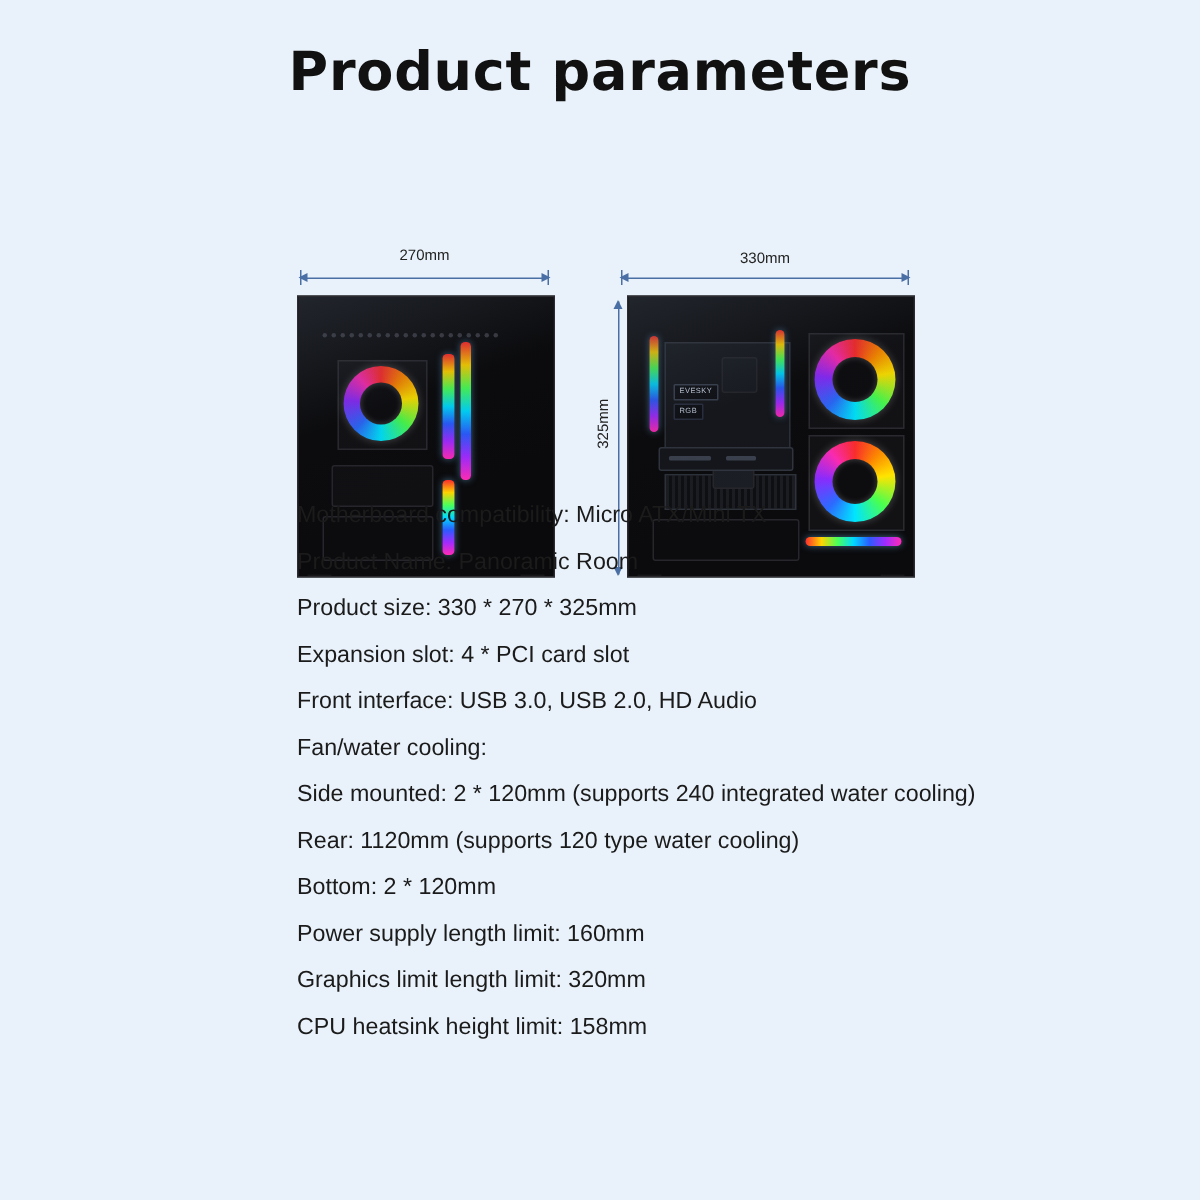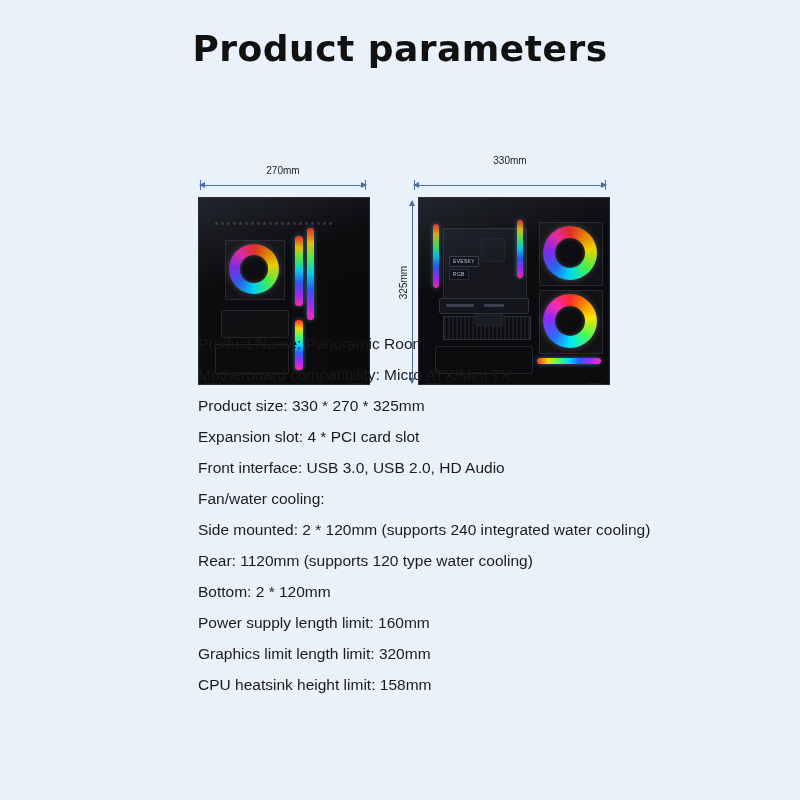--- a/index.html
+++ b/index.html
@@ -287,21 +287,21 @@
       <div class="panel-dark" style="left:16px; top:146px; width:72px; height:28px; background:#0c0c0f;"></div>
 
       <div class="glass-front"></div>
 
       <div class="case-feet">
         <div class="foot" style="left:0;"></div>
         <div class="foot" style="right:0;"></div>
       </div>
     </div>
 
-    <div class="dim-label" style="left:412px; top:64px; width:196px;">330mm</div>
+    <div class="dim-label" style="left:412px; top:76px; width:196px;">330mm</div>
     <div class="h-measure" style="left:414px; top:94px; width:192px;">
       <div class="h-tick" style="left:0;"></div>
       <div class="h-tick" style="right:0;"></div>
     </div>
 
     <div class="dim-label" style="left:383px; top:186px; width:40px; transform:rotate(-90deg); transform-origin:center;">325mm</div>
     <div class="v-measure" style="left:412px; top:110px; height:182px;"></div>
 
     <div class="case" style="left:418px; top:106px; width:190px; height:186px;">
 
@@ -337,22 +337,22 @@
       <div class="glass-front"></div>
 
       <div class="case-feet">
         <div class="foot" style="left:0;"></div>
         <div class="foot" style="right:0;"></div>
       </div>
     </div>
   </div>
 
   <div class="specs">
+    <div class="spec-line">Motherboard compatibility: Micro ATX/Mini TX</div>
     <div class="spec-line">Product Name: Panoramic Room</div>
-    <div class="spec-line">Motherboard compatibility: Micro ATX/Mini TX</div>
     <div class="spec-line">Product size: 330 * 270 * 325mm</div>
     <div class="spec-line">Expansion slot: 4 * PCI card slot</div>
     <div class="spec-line">Front interface: USB 3.0, USB 2.0, HD Audio</div>
     <div class="spec-line">Fan/water cooling:</div>
     <div class="spec-line">Side mounted: 2 * 120mm (supports 240 integrated water cooling)</div>
     <div class="spec-line">Rear: 1120mm (supports 120 type water cooling)</div>
     <div class="spec-line">Bottom: 2 * 120mm</div>
     <div class="spec-line">Power supply length limit: 160mm</div>
     <div class="spec-line">Graphics limit length limit: 320mm</div>
     <div class="spec-line">CPU heatsink height limit: 158mm</div>

